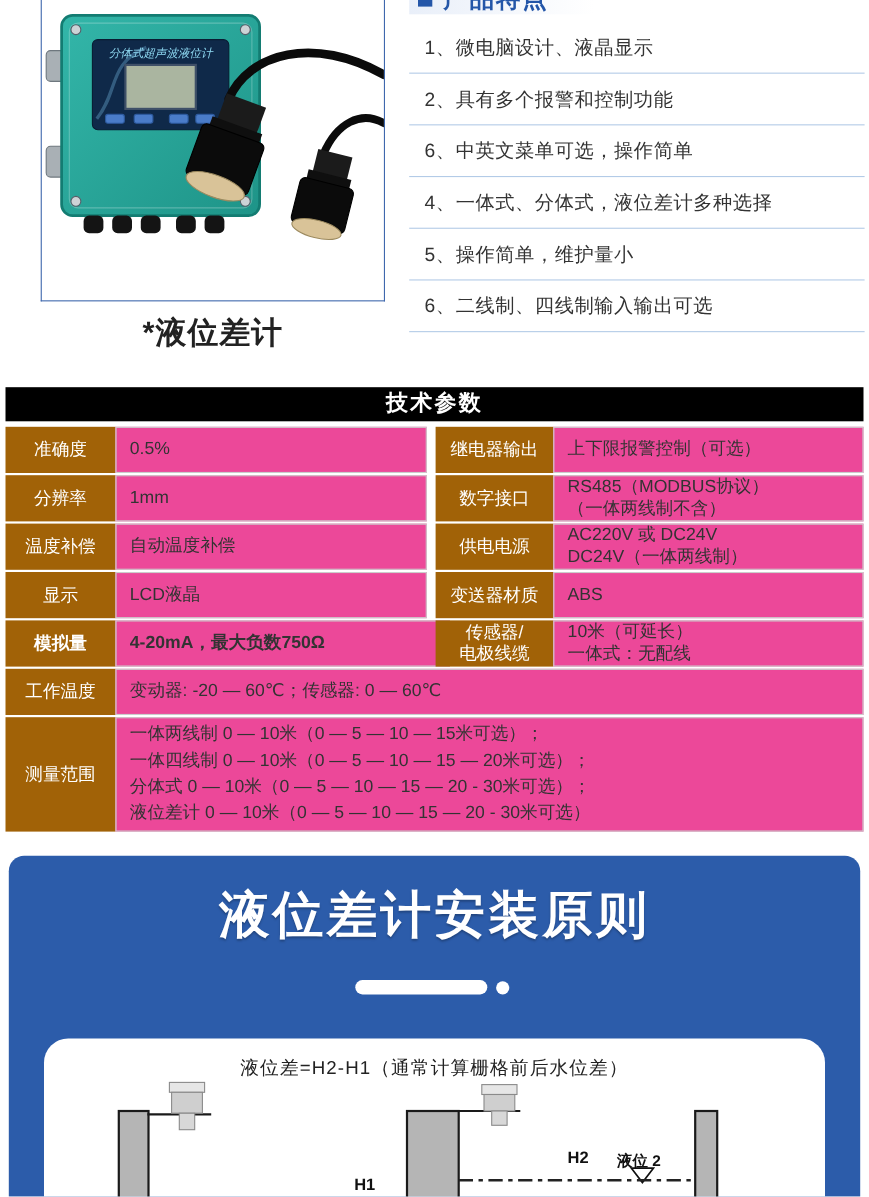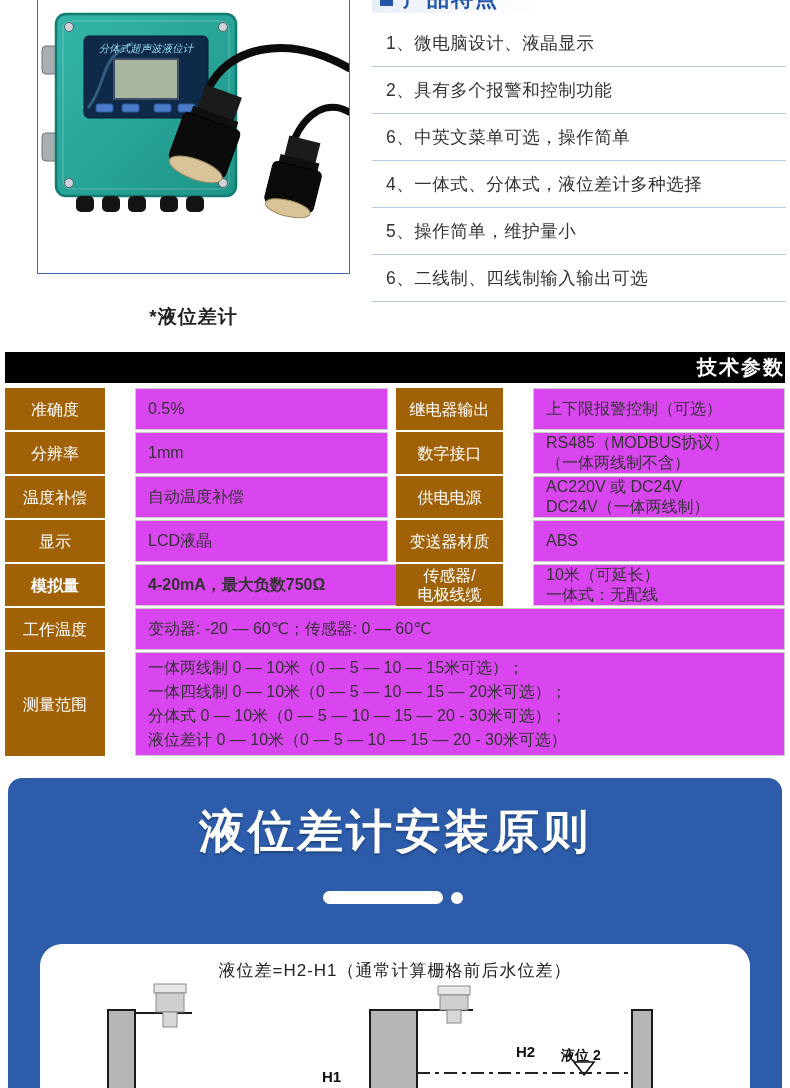--- a/index.html
+++ b/index.html
@@ -2,44 +2,44 @@
 <html><head>
 <meta charset="utf-8">
 <style>
   html,body{margin:0;padding:0;background:#fff;}
   #page{position:relative;width:790px;height:1088px;overflow:hidden;background:#fff;
         font-family:"Liberation Sans","DejaVu Sans",sans-serif;}
 
   
   .figure-box{position:absolute;left:37px;top:-2px;width:311px;height:275px;
               border:1px solid #3f68ad;border-top:none;background:#fff;}
-  .figure-caption{position:absolute;left:37px;top:304px;width:313px;text-align:center;
-                  font-size:19px;color:#222;font-weight:bold;letter-spacing:1px;}
+  .figure-caption{position:absolute;left:37px;top:284px;width:313px;text-align:center;
+                  font-size:28px;color:#222;font-weight:bold;letter-spacing:1px;}
 
   
   .features{position:absolute;left:372px;top:0;width:414px;}
   .features-header-clip{height:13px;overflow:hidden;position:relative;
                         background:linear-gradient(90deg,#e9eff9 0%,#ffffff 70%);width:240px;}
   .features-header-inner{display:flex;align-items:center;gap:10px;margin-top:-16px;padding-left:8px;}
   .features-header-icon{width:13px;height:13px;background:#2456a8;display:inline-block;}
   .features-header-text{font-size:22px;font-weight:bold;color:#2456a8;letter-spacing:2px;}
   .feature-list{list-style:none;margin:0;padding:7px 0 0 0;}
   .feature-list li{height:46px;line-height:46px;border-bottom:1px solid #b3cbe7;
                    font-size:17.5px;color:#333;padding-left:14px;letter-spacing:0.5px;}
 
   
   .tech-header{position:absolute;left:5px;top:352px;width:780px;height:31px;background:#000;
-               color:#fff;font-size:20px;font-weight:bold;text-align:right;line-height:31px;
+               color:#fff;font-size:20px;font-weight:bold;text-align:center;line-height:31px;
                letter-spacing:2px;font-family:Liberation Serif, serif;}
   .row{position:absolute;display:flex;}
   .cell-label{background:#a16207;color:#fff;display:flex;align-items:center;justify-content:center;
               text-align:center;font-size:16px;white-space:pre-line;line-height:19px;flex:none;}
-  .cell-value{background:#d946ef;border:1px solid #ccc;display:flex;align-items:center;
+  .cell-value{background:#ec4899;border:1px solid #ccc;display:flex;align-items:center;
               font-size:16px;color:#333;padding-left:12px;white-space:pre-line;line-height:20px;
-              flex:1;box-sizing:border-box;margin-left:30px;}
+              flex:1;box-sizing:border-box;}
   .cell-value.multiline{line-height:24px;}
 
   
   .blue-panel{position:absolute;left:8px;top:778px;width:774px;height:310px;
               background:#2c5caa;border-radius:14px 14px 0 0;}
   .banner-title{position:absolute;left:0;top:801px;width:790px;text-align:center;
                 font-size:46px;font-weight:bold;color:#fff;letter-spacing:3px;
                 text-shadow:0 2px 2px rgba(0,0,0,0.25);}
   .pill{position:absolute;left:323px;top:891px;width:120px;height:13px;border-radius:7px;background:#fff;}
   .dot{position:absolute;left:451px;top:892px;width:12px;height:12px;border-radius:50%;background:#fff;}

